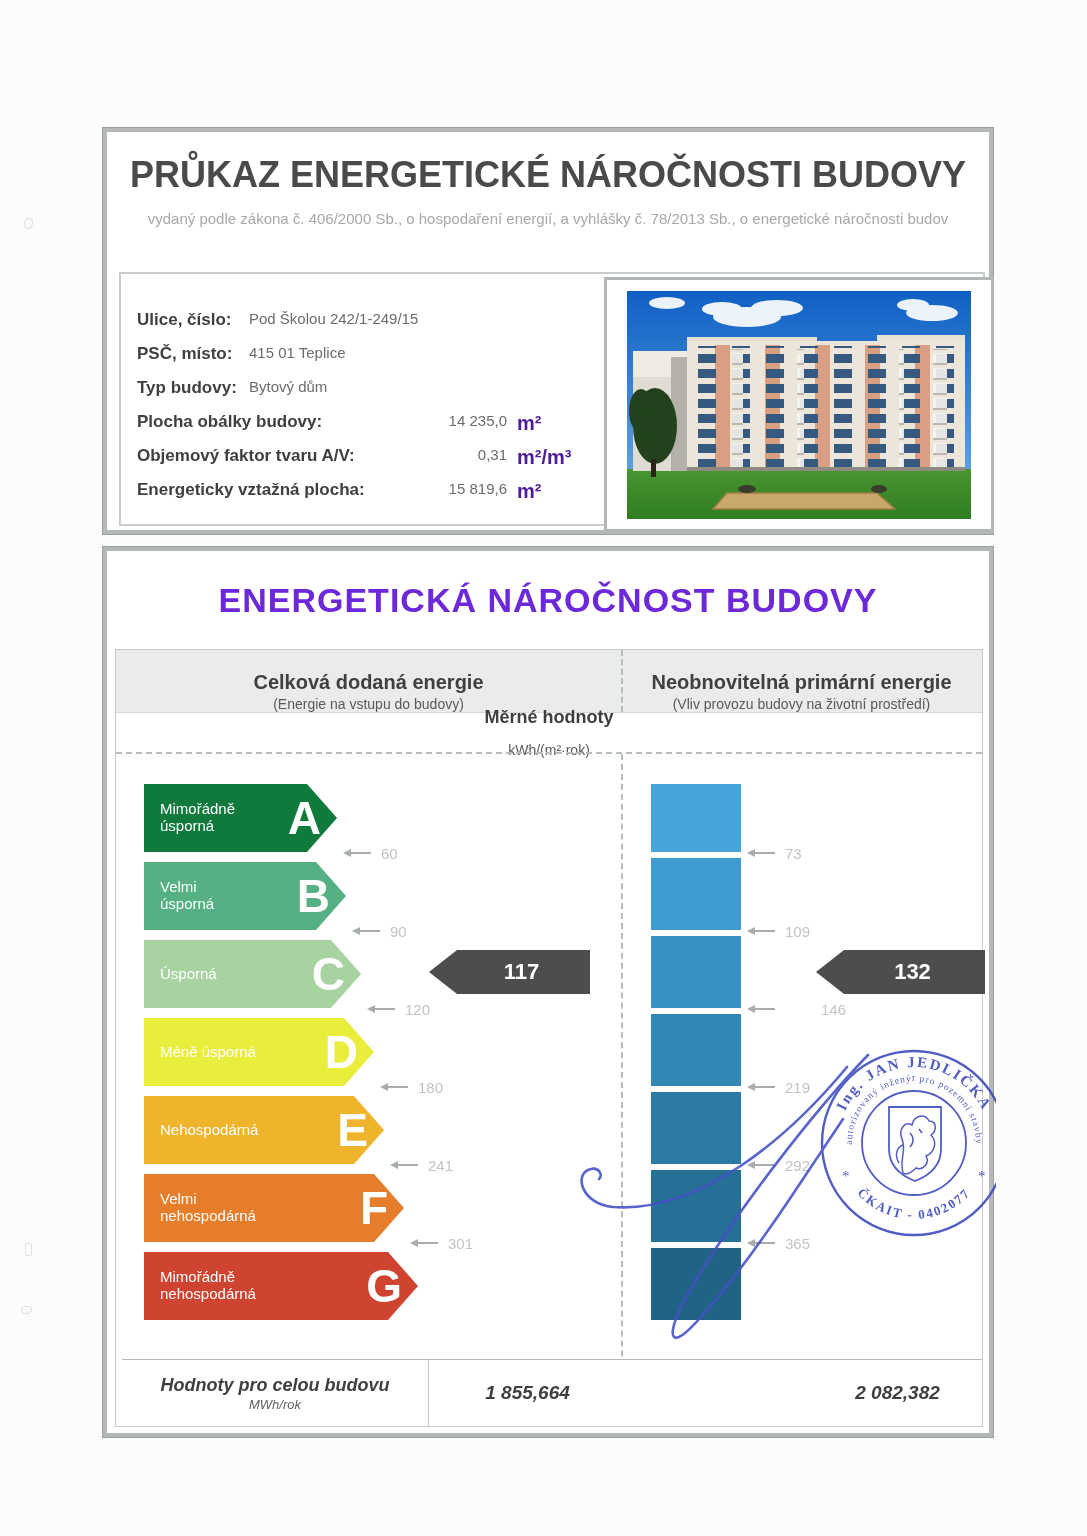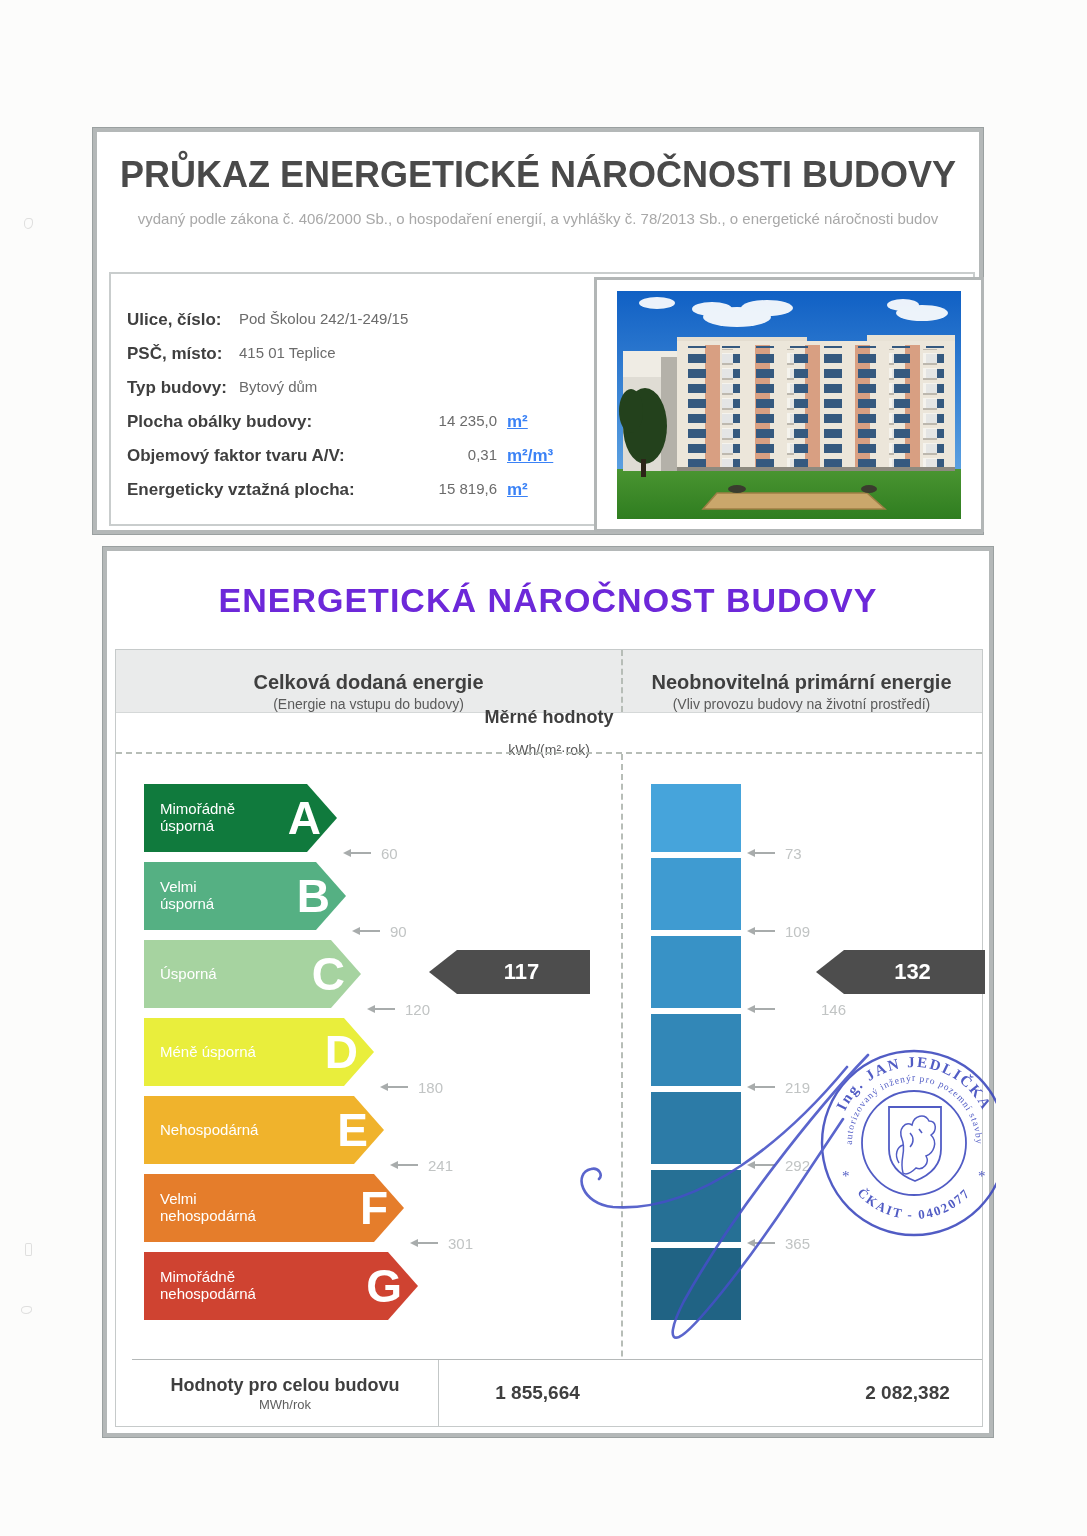--- a/index.html
+++ b/index.html
@@ -1,34 +1,34 @@
 <!DOCTYPE html>
 <html><head>
 <meta charset="utf-8">
 <style>
   html,body{margin:0;padding:0;background:#ffffff;}
   .page{position:relative;width:1087px;height:1536px;background:#fcfcfb;
         font-family:"Liberation Sans",sans-serif;overflow:hidden;}
 
   .box{position:absolute;background:#fff;border:4px solid #b4b8b8;outline:1px solid #9aa0a0;}
-  .top-box{left:93px;top:128px;width:882px;height:398px;}
+  .top-box{left:103px;top:128px;width:882px;height:398px;}
   .main-box{left:103px;top:547px;width:882px;height:882px;}
 
   .doc-title{position:absolute;left:0;right:0;top:22px;text-align:center;
              font-size:36px;font-weight:bold;color:#4a4a4a;}
   .doc-subtitle{position:absolute;left:0;right:0;top:78px;text-align:center;
              font-size:15px;color:#a8a8a8;}
 
   .info-box{position:absolute;left:12px;top:140px;width:862px;height:250px;
             border:2px solid #c9cdcd;background:#fff;}
   .info-row{position:absolute;left:0;right:0;height:22px;}
   .info-label{position:absolute;left:16px;font-size:17px;font-weight:bold;color:#3f3f3f;}
   .info-value{position:absolute;left:128px;font-size:15px;color:#6b6b6b;}
   .info-row.numeric .info-value{left:120px;width:266px;text-align:right;}
-  .info-unit{position:absolute;left:396px;font-size:17px;font-weight:bold;color:#3b82f6;text-decoration:underline;}
+  .info-unit{position:absolute;left:396px;font-size:20px;font-weight:bold;color:#4c1d95;}
 
   .photo-box{position:absolute;left:497px;top:145px;width:384px;height:249px;
              border:3px solid #b2b6b6;background:#fff;display:flex;align-items:center;justify-content:center;z-index:3;}
 
   .section-title{position:absolute;left:0;right:0;top:30px;text-align:center;
              font-size:34px;font-weight:bold;letter-spacing:1px;color:#6d28d9;}
 
   .table{position:absolute;left:8px;top:98px;width:866px;height:776px;border:1px solid #c6caca;background:#fff;}
 
   .band{position:absolute;left:0;right:0;top:0;height:62px;background:#eaebeb;border-bottom:1px solid #d5d8d8;display:flex;}
@@ -60,21 +60,21 @@
   .tick-num{font-size:15px;color:#c1c4c4;}
 
   .bar{position:absolute;left:535px;width:90px;}
 
   .indicator{position:absolute;height:44px;background:#4d4d4d;color:#fff;font-weight:bold;font-size:22px;
        display:flex;align-items:center;justify-content:center;padding-left:24px;
        clip-path:polygon(28px 0,100% 0,100% 100%,28px 100%,0 50%);z-index:2;}
   .left-ind{left:313px;top:300px;width:137px;}
   .right-ind{left:700px;top:300px;width:145px;}
 
-  .bottom-row{position:absolute;left:16px;right:0;bottom:0;height:66px;border-top:1px solid #b5b9b9;background:#fff;}
+  .bottom-row{position:absolute;left:6px;right:0;bottom:0;height:66px;border-top:1px solid #b5b9b9;background:#fff;font-style:italic;}
   .bt-label{position:absolute;left:0;top:0;bottom:0;width:306px;border-right:1px solid #c3c7c7;
        display:flex;flex-direction:column;align-items:center;justify-content:center;}
   .bt-title{font-size:18px;font-weight:bold;color:#3f3f3f;}
   .bt-unit{font-size:13px;color:#5f5f5f;margin-top:1px;}
   .bt-val{position:absolute;top:0;bottom:0;display:flex;align-items:center;justify-content:center;
        font-size:19px;font-weight:bold;color:#3f3f3f;}
   .bt-val.mid{left:306px;width:199px;}
   .bt-val.rightv{left:505px;width:361px;padding-left:180px;box-sizing:border-box;}
 
   .stamp-svg{position:absolute;left:440px;top:360px;width:440px;height:350px;z-index:5;pointer-events:none;opacity:.88;}

